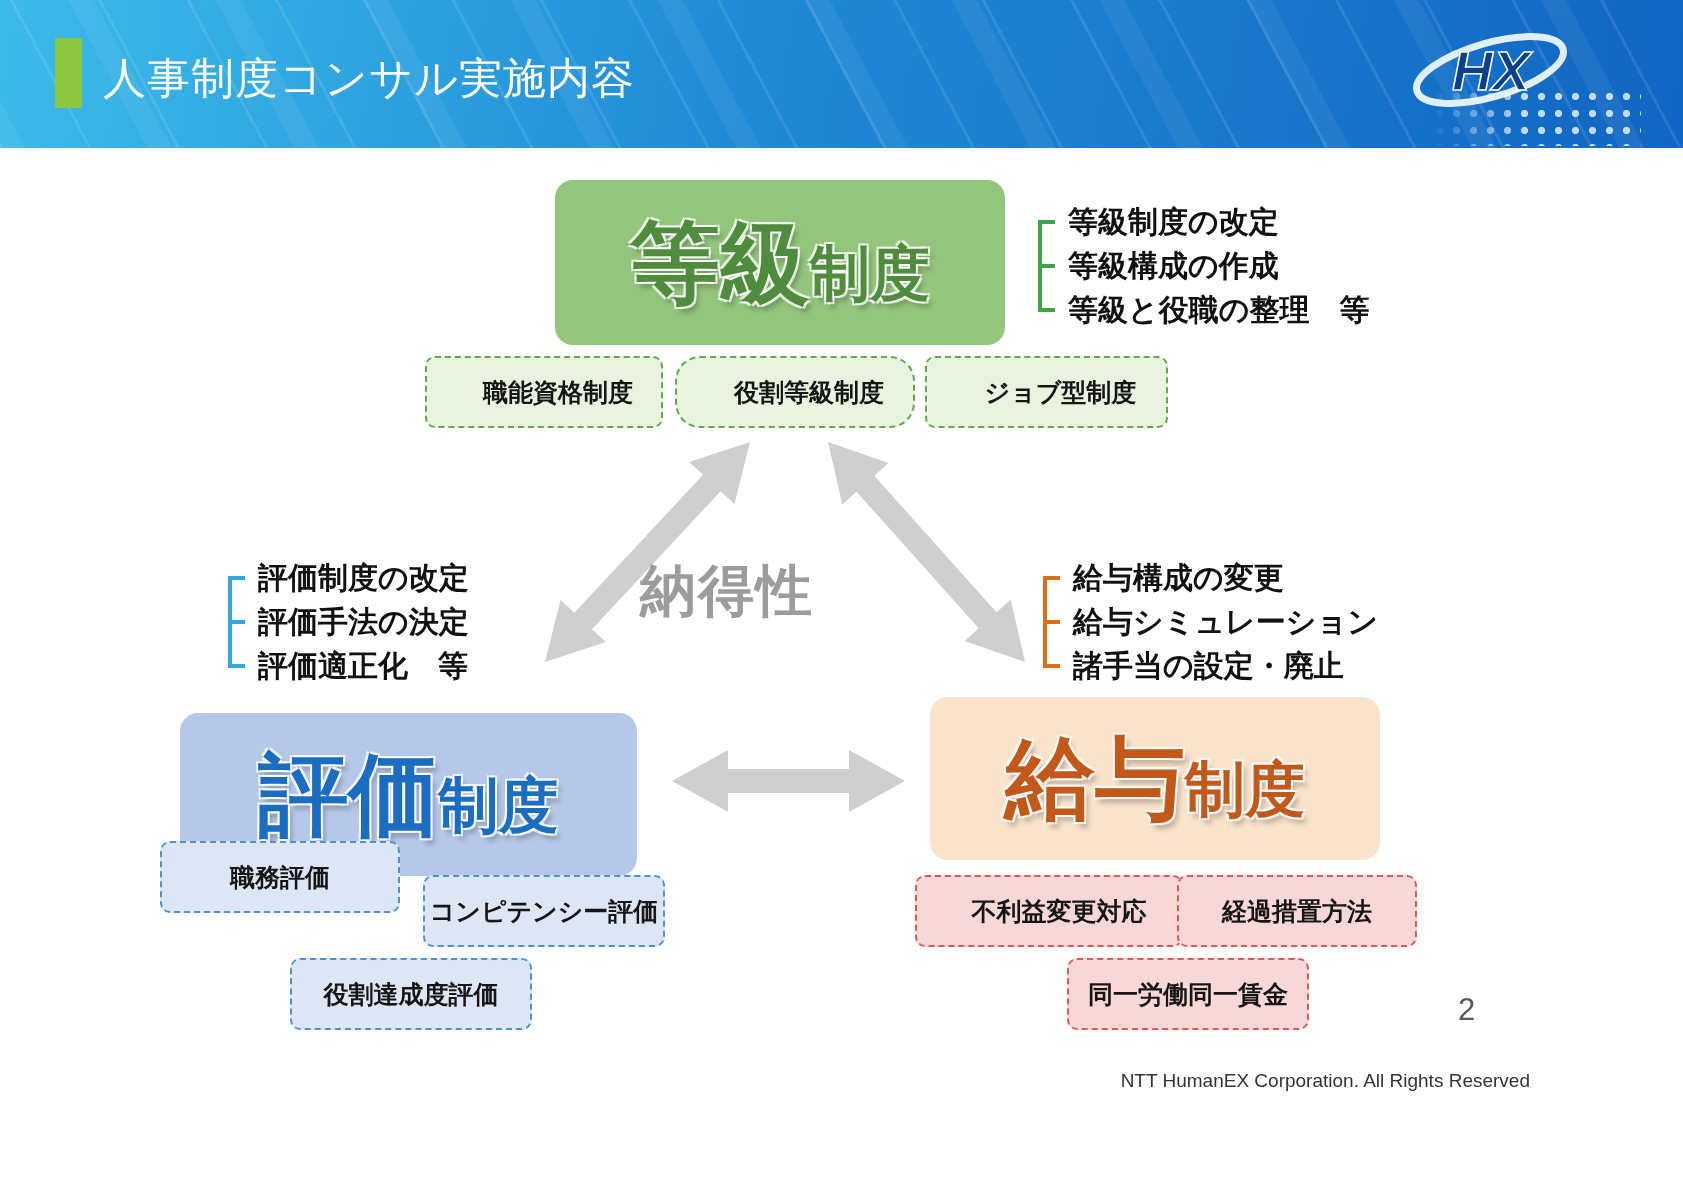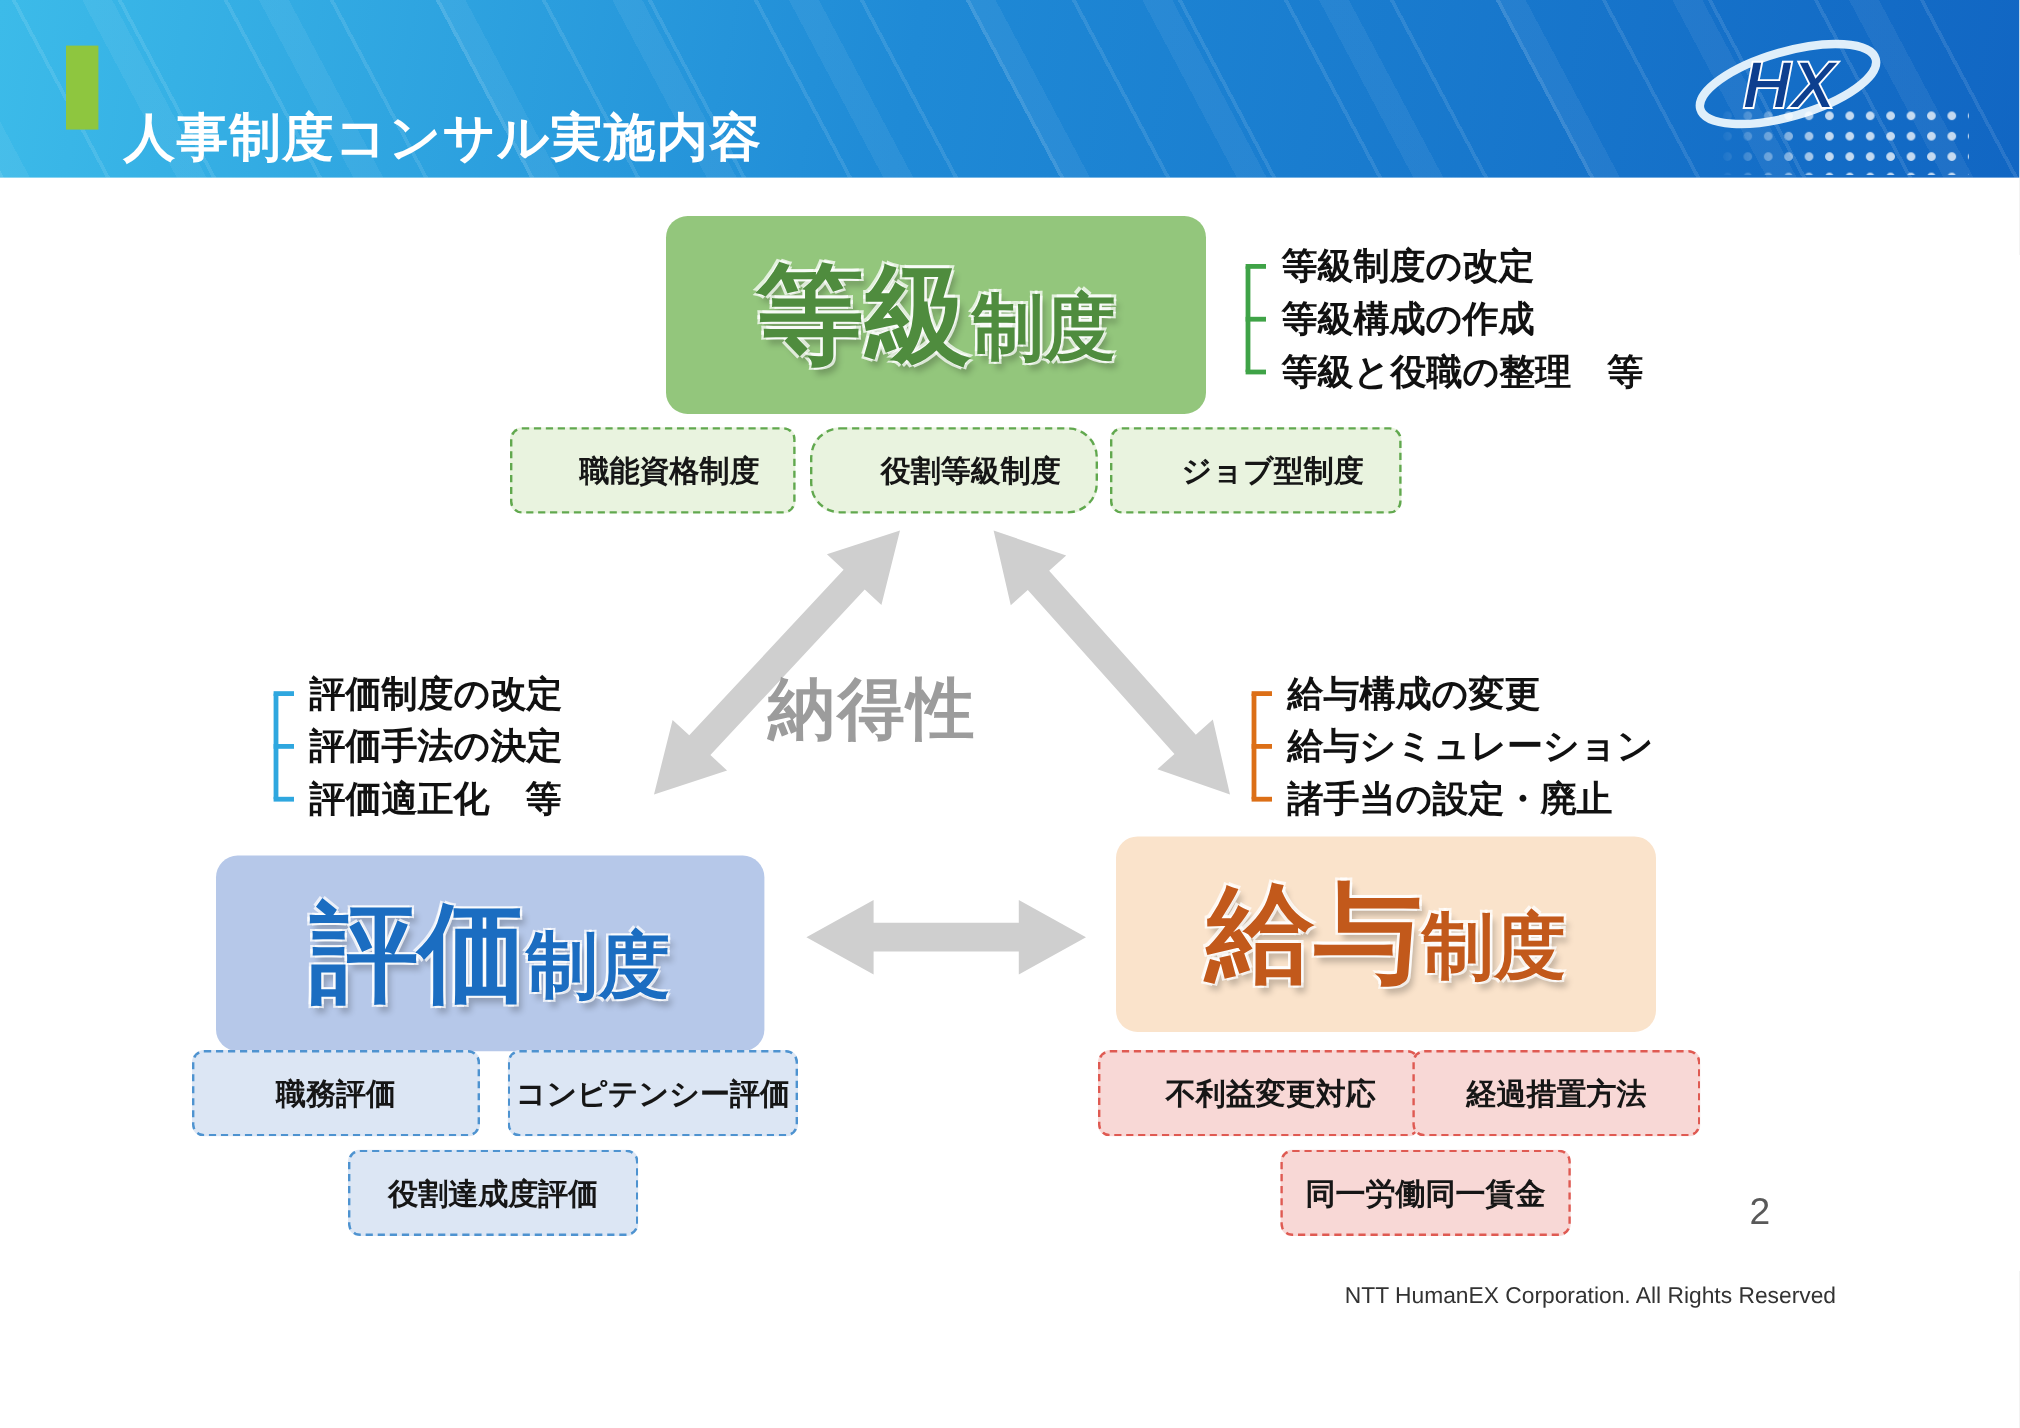--- a/index.html
+++ b/index.html
@@ -13,22 +13,22 @@
   
   .header {
     position:absolute; top:0; left:0; width:1683px; height:148px;
     background:
       repeating-linear-gradient(62deg, rgba(255,255,255,0.10) 0 3px, rgba(255,255,255,0) 3px 78px),
       repeating-linear-gradient(62deg, rgba(255,255,255,0.06) 0 22px, rgba(255,255,255,0) 22px 130px),
       linear-gradient(100deg, #3cbbe9 0%, #1f8ad6 45%, var(--header_blue, #1166c3) 100%);
   }
   .accent-bar { position:absolute; left:55px; top:38px; width:27px; height:70px; background:var(--header_accent,#8ec63f); }
   .header-title {
-    position:absolute; left:103px; top:50px; font-size:43px; font-weight:bold;
-    color:#ffffff; letter-spacing:1px; white-space:nowrap;margin-top:36px;
+    position:absolute; left:103px; top:50px; font-size:43px; font-weight:normal;
+    color:#ffffff; letter-spacing:1px; white-space:nowrap;
   }
   .logo { position:absolute; left:1400px; top:20px; }
   .dots {
     position:absolute; right:42px; top:88px; width:210px; height:58px;
     background-image: radial-gradient(circle, rgba(255,255,255,0.75) 3.2px, rgba(255,255,255,0) 4px);
     background-size: 17px 17px;
     -webkit-mask-image: linear-gradient(to left, rgba(0,0,0,1) 55%, rgba(0,0,0,0));
     mask-image: linear-gradient(to left, rgba(0,0,0,1) 55%, rgba(0,0,0,0));
   }
 
@@ -148,21 +148,21 @@
       </div>
     <div class="bullet-item">
         <span class="tick"></span>
         <span>評価手法の決定</span>
       </div>
     <div class="bullet-item">
         <span class="tick"></span>
         <span>評価適正化　等</span>
       </div>
   </div>
-  <div class="tag blue" style="left:160px; top:875px; width:240px;text-align:right;">職務評価</div>
+  <div class="tag blue" style="left:160px; top:841px; width:240px;text-align:right;">職務評価</div>
   <div class="tag blue" style="left:423px; top:875px; width:242px;">コンピテンシー評価</div>
   <div class="tag blue" style="left:290px; top:958px; width:242px;">役割達成度評価</div>
 
   <div class="big-box orange">
     <div class="box-title">
       <span class="t-main">給与</span>
         <span class="t-sub">制度</span>
     </div>
   </div>
   <div class="bullets orange" style="left:1043px; top:556px;">

